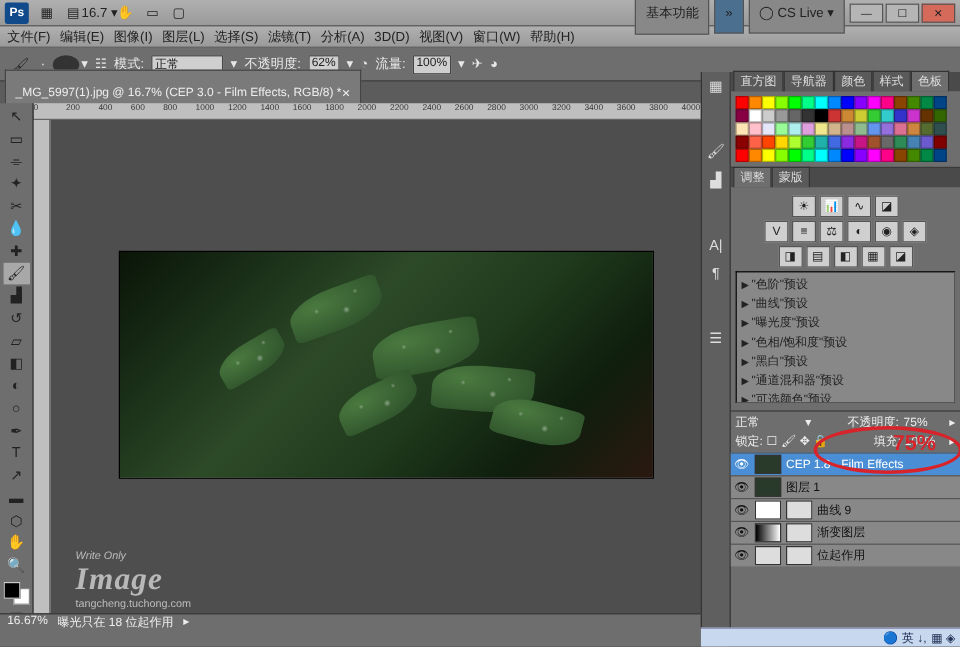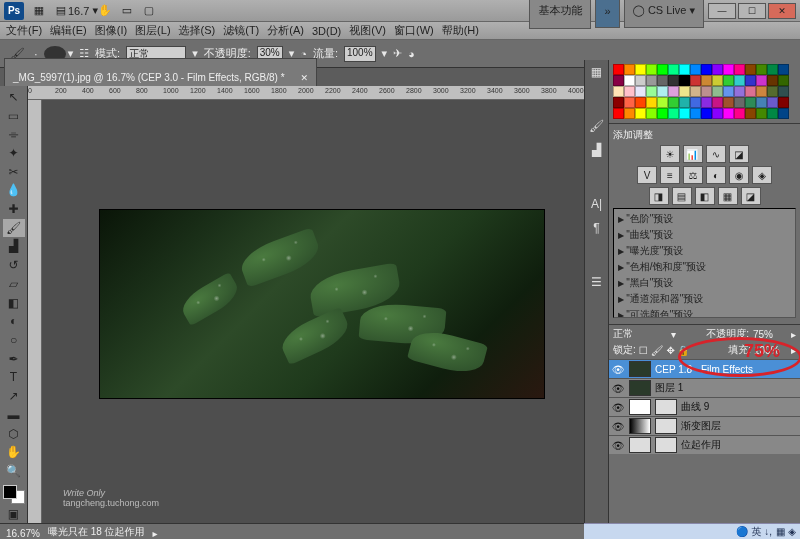--- a/index.html
+++ b/index.html
@@ -16,21 +16,21 @@
 .win-min,.win-max { background: #b5b5b5; }
 
 .menubar { height: 18px; background: linear-gradient(#b0b0b0,#9a9a9a); display: flex; align-items: center; padding: 0 6px; gap: 8px; border-bottom: 1px solid #666; }
 .menubar span { font-size: 11px; }
 
 .optbar { height: 28px; background: #6e6e6e; border-bottom: 1px solid #333; display: flex; align-items: center; padding: 0 6px; gap: 6px; color: #e8e8e8; font-size: 11px; }
 .optbar .field { display: inline-flex; align-items: center; gap: 2px; }
 .optbar select,.optbar .val { background: #cfcfcf; color: #222; font-size: 10px; border: 1px solid #444; height: 16px; padding: 0 2px; }
 
 .doc-tab-row { height: 18px; background: #5c5c5c; display: flex; align-items: center; padding: 0 4px; }
-.doc-tab { background: #7a7a7a; color: #eee; font-size: 10px; padding: 13px 8px; border: 1px solid #444; border-bottom: none; display: flex; align-items: flex-end; gap: 16px; }
+.doc-tab { background: #7a7a7a; color: #eee; font-size: 10px; padding: 13px 8px; border: 1px solid #444; border-bottom: none; display: flex; align-items: flex-end; gap: 0; }
 .doc-tab .x { font-size: 9px; }
 
 .ruler-h { height: 14px; background: #bfbfbf; margin-left: 28px; margin-right: 216px; font-size: 7px; color: #333; overflow: hidden; position: relative; border-bottom: 1px solid #666; }
 .ruler-h span { position: absolute; top: 1px; }
 
 .workspace { position: absolute; top: 100px; left: 28px; right: 216px; bottom: 16px; background: #4e4e4e; overflow: hidden; }
 .ruler-v { position: absolute; left: 0; top: 0; bottom: 0; width: 14px; background: #bfbfbf; border-right: 1px solid #666; }
 .canvas-img { position: absolute; left: 72px; top: 110px; width: 444px; height: 188px; background: linear-gradient(135deg,#0a1508 0%,#1a2f18 20%,#2d4a28 40%,#1f3a1c 60%,#0f1e0d 80%,#2a1810 100%); box-shadow: 0 0 0 1px #000; overflow: hidden; }
 .leaf { position: absolute; background: radial-gradient(ellipse at 30% 30%, #4a7a3f, #2a4a28); border-radius: 50% 10% 50% 10%; }
 .leaf:before { content:""; position:absolute; inset:0; background: radial-gradient(circle at 60% 60%, rgba(255,255,255,.4) 0, transparent 3px), radial-gradient(circle at 30% 40%, rgba(255,255,255,.3) 0, transparent 2px), radial-gradient(circle at 75% 25%, rgba(255,255,255,.3) 0, transparent 2px); }
@@ -42,21 +42,21 @@
 .l6{left:80px;top:75px;width:60px;height:28px;transform:rotate(-30deg);}
 .watermark { position: absolute; left: 35px; bottom: 15px; color: #fff; opacity: .6; font-size: 9px; text-align:left; }
 .watermark .big { font-size: 26px; font-weight: bold; font-style: italic; letter-spacing: 1px; font-family: Georgia, serif; }
 
 .toolbox { position: absolute; left: 0; top: 86px; width: 28px; bottom: 16px; background: #6e6e6e; border-right: 1px solid #333; display: flex; flex-direction: column; align-items: center; padding-top: 2px; gap: 1px; }
 .tool { width: 22px; height: 20px; display: flex; align-items: center; justify-content: center; color: #222; font-size: 12px; }
 .color-sw { width: 22px; height: 22px; position: relative; margin-top: 4px; }
 .color-sw .fg { position: absolute; left: 0; top: 0; width: 14px; height: 14px; background: #000; border: 1px solid #ccc; }
 .color-sw .bg { position: absolute; right: 0; bottom: 0; width: 14px; height: 14px; background: #fff; border: 1px solid #888; }
 
-.statusbar { position: absolute; left: 0; right: 216px; bottom: 0; height: 16px; background: #6e6e6e; border-top: 1px solid #333; display: flex; align-items: flex-end; padding: 0 6px; gap: 8px; color: #eee; font-size: 10px; }
+.statusbar { position: absolute; left: 0; right: 216px; bottom: 0; height: 28px; background: #6e6e6e; border-top: 1px solid #333; display: flex; align-items: flex-start; padding: 0 6px; gap: 8px; color: #eee; font-size: 10px; }
 
 .rpanels { position: absolute; right: 0; top: 60px; bottom: 0; width: 216px; display: flex; }
 .iconcol { width: 24px; background: #5f5f5f; display: flex; flex-direction: column; border-left: 1px solid #333; }
 .iconcol .ic { height: 24px; display: flex; align-items: center; justify-content: center; font-size: 12px; color: #ddd; }
 .iconcol .gap { height: 30px; }
 .panelstack { flex: 1; background: #6e6e6e; border-left: 1px solid #333; display: flex; flex-direction: column; }
 
 .panel { border-bottom: 1px solid #3a3a3a; }
 .panel-tabs { height: 16px; background: #4a4a4a; display: flex; align-items: flex-end; padding: 0 2px; gap: 0; }
 .ptab { font-size: 10px; padding: 1px 5px; background: #5a5a5a; color: #ddd; border: 1px solid #333; border-bottom: none; }
@@ -126,21 +126,21 @@
 
 <div class="optbar">
   <span class="tool">🖌</span>
   <span>·</span>
   <span class="field"><span style="width:22px;height:16px;background:#333;border-radius:50%;display:inline-block"></span> ▾</span>
   <span class="field">☷</span>
   <span>模式:</span>
   <span class="val" style="width:60px">正常</span>
   <span>▾</span>
   <span>不透明度:</span>
-  <span class="val">30%</span>
+  <span class="val">62%</span>
   <span>▾</span>
   <span class="tb-icon">◔</span>
   <span>流量:</span>
   <span class="val">100%</span>
   <span>▾</span>
   <span class="tb-icon">✈</span>
   <span class="tb-icon">◕</span>
 </div>
 
 <div class="doc-tab-row">
@@ -208,20 +208,21 @@
   <div class="canvas-img">
     <div class="leaf l1"></div>
       <div class="leaf l2"></div>
       <div class="leaf l3"></div>
     <div class="leaf l4"></div>
       <div class="leaf l5"></div>
       <div class="leaf l6"></div>
   </div>
   <div class="watermark">
     <div style="font-style:italic;font-size:9px">Write Only</div>
+    <div class="big">Image</div>
     <div>tangcheng.tuchong.com</div>
   </div>
 </div>
 
 <div class="statusbar">
   <span>16.67%</span>
   <span>曝光只在 18 位起作用</span>
   <span>▸</span>
 </div>
 
@@ -232,20 +233,27 @@
     <div class="ic">🖌</div>
     <div class="ic">▟</div>
     <div class="gap"></div>
     <div class="ic">A|</div>
     <div class="ic">¶</div>
     <div class="gap"></div>
     <div class="ic">☰</div>
   </div>
   <div class="panelstack">
     <div class="panel">
+      <div class="panel-tabs">
+        <span class="ptab">直方图</span>
+        <span class="ptab">导航器</span>
+        <span class="ptab">颜色</span>
+        <span class="ptab">样式</span>
+        <span class="ptab active">色板</span>
+      </div>
       <div class="panel-body">
         <div class="swatches" id="swatches">
             <div class="sw" style="background: rgb(255, 0, 0);"></div>
             <div class="sw" style="background: rgb(255, 136, 0);"></div>
             <div class="sw" style="background: rgb(255, 255, 0);"></div>
             <div class="sw" style="background: rgb(136, 255, 0);"></div>
             <div class="sw" style="background: rgb(0, 255, 0);"></div>
             <div class="sw" style="background: rgb(0, 255, 136);"></div>
             <div class="sw" style="background: rgb(0, 255, 255);"></div>
             <div class="sw" style="background: rgb(0, 136, 255);"></div>
@@ -319,22 +327,25 @@
             <div class="sw" style="background: rgb(255, 0, 136);"></div>
             <div class="sw" style="background: rgb(136, 68, 0);"></div>
             <div class="sw" style="background: rgb(68, 136, 0);"></div>
             <div class="sw" style="background: rgb(0, 136, 68);"></div>
             <div class="sw" style="background: rgb(0, 68, 136);"></div>
           </div>
       </div>
     </div>
 
     <div class="panel">
+      <div class="panel-tabs">
+        <span class="ptab active">调整</span>
+        <span class="ptab">蒙版</span>
+      </div>
       <div class="panel-body">
-        <div>添加调整</div>
         <div class="adjust-row">
           <div class="adj">☀</div>
           <div class="adj">📊</div>
           <div class="adj">∿</div>
           <div class="adj">◪</div>
         </div>
         <div class="adjust-row">
           <div class="adj">V</div>
           <div class="adj">≡</div>
           <div class="adj">⚖</div>

